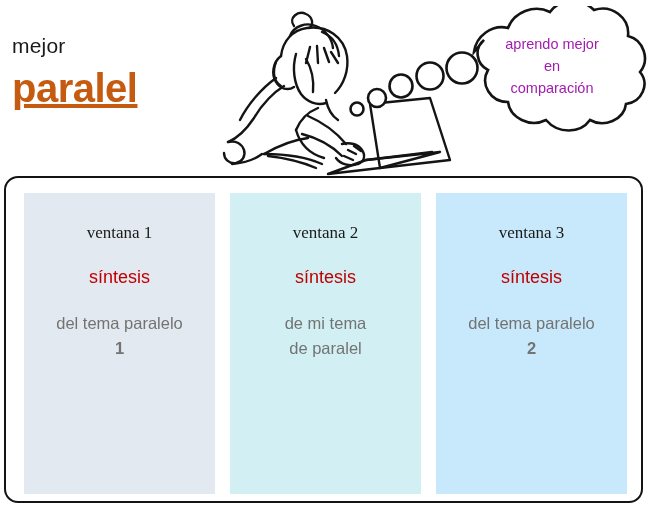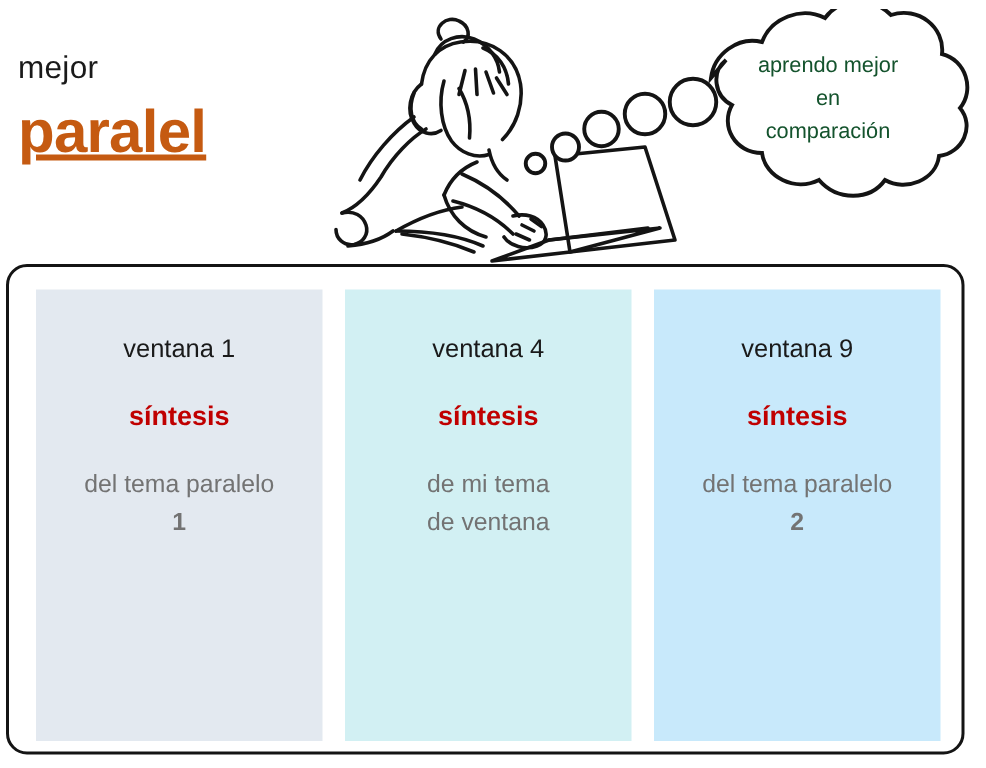--- a/index.html
+++ b/index.html
@@ -57,21 +57,21 @@
     height: 140px;
   }
   #bubble-text {
     position: absolute;
     left: 462px;
     top: 33px;
     width: 180px;
     text-align: center;
     font-size: 14.5px;
     line-height: 22px;
-    color: #14532d;
+    color: #a21caf;
   }
 
   
   #panel {
     position: absolute;
     left: 4px;
     top: 176px;
     width: 639px;
     height: 327px;
     border: 2.5px solid #141414;
@@ -95,28 +95,29 @@
     position: relative;
   }
 
   .col-title {
     position: absolute;
     left: 0; right: 0;
     top: 30px;
     text-align: center;
     font-size: 17px;
     color: #1a1a1a;
+    font-family: Liberation Serif, serif;
   }
   .col-heading {
     position: absolute;
     left: 0; right: 0;
     top: 74px;
     text-align: center;
     font-size: 18px;
-    font-weight: bold;
+    font-weight: normal;
     color: #c00000;
   }
   .col-body {
     position: absolute;
     left: 0; right: 0;
     top: 118px;
     text-align: center;
     font-size: 16.5px;
     line-height: 25px;
     color: #737373;
@@ -210,30 +211,30 @@
     <div class="window-col" style="background:#e3e9f0">
       <div class="col-title">ventana 1</div>
       <div class="col-heading">síntesis</div>
       <div class="col-body">
         <span>del tema paralelo</span>
         <span class="emph">1</span>
       </div>
     </div>
 
     <div class="window-col" style="background:#d2f0f3">
-      <div class="col-title">ventana 4</div>
+      <div class="col-title">ventana 2</div>
       <div class="col-heading">síntesis</div>
       <div class="col-body">
         <span>de mi tema</span>
-        <span style="display:block">de ventana</span>
+        <span style="display:block">de paralel</span>
       </div>
     </div>
 
     <div class="window-col" style="background:#c8e9fb">
-      <div class="col-title">ventana 9</div>
+      <div class="col-title">ventana 3</div>
       <div class="col-heading">síntesis</div>
       <div class="col-body">
         <span>del tema paralelo</span>
         <span class="emph">2</span>
       </div>
     </div>
 
   </div>
 
 </div>

